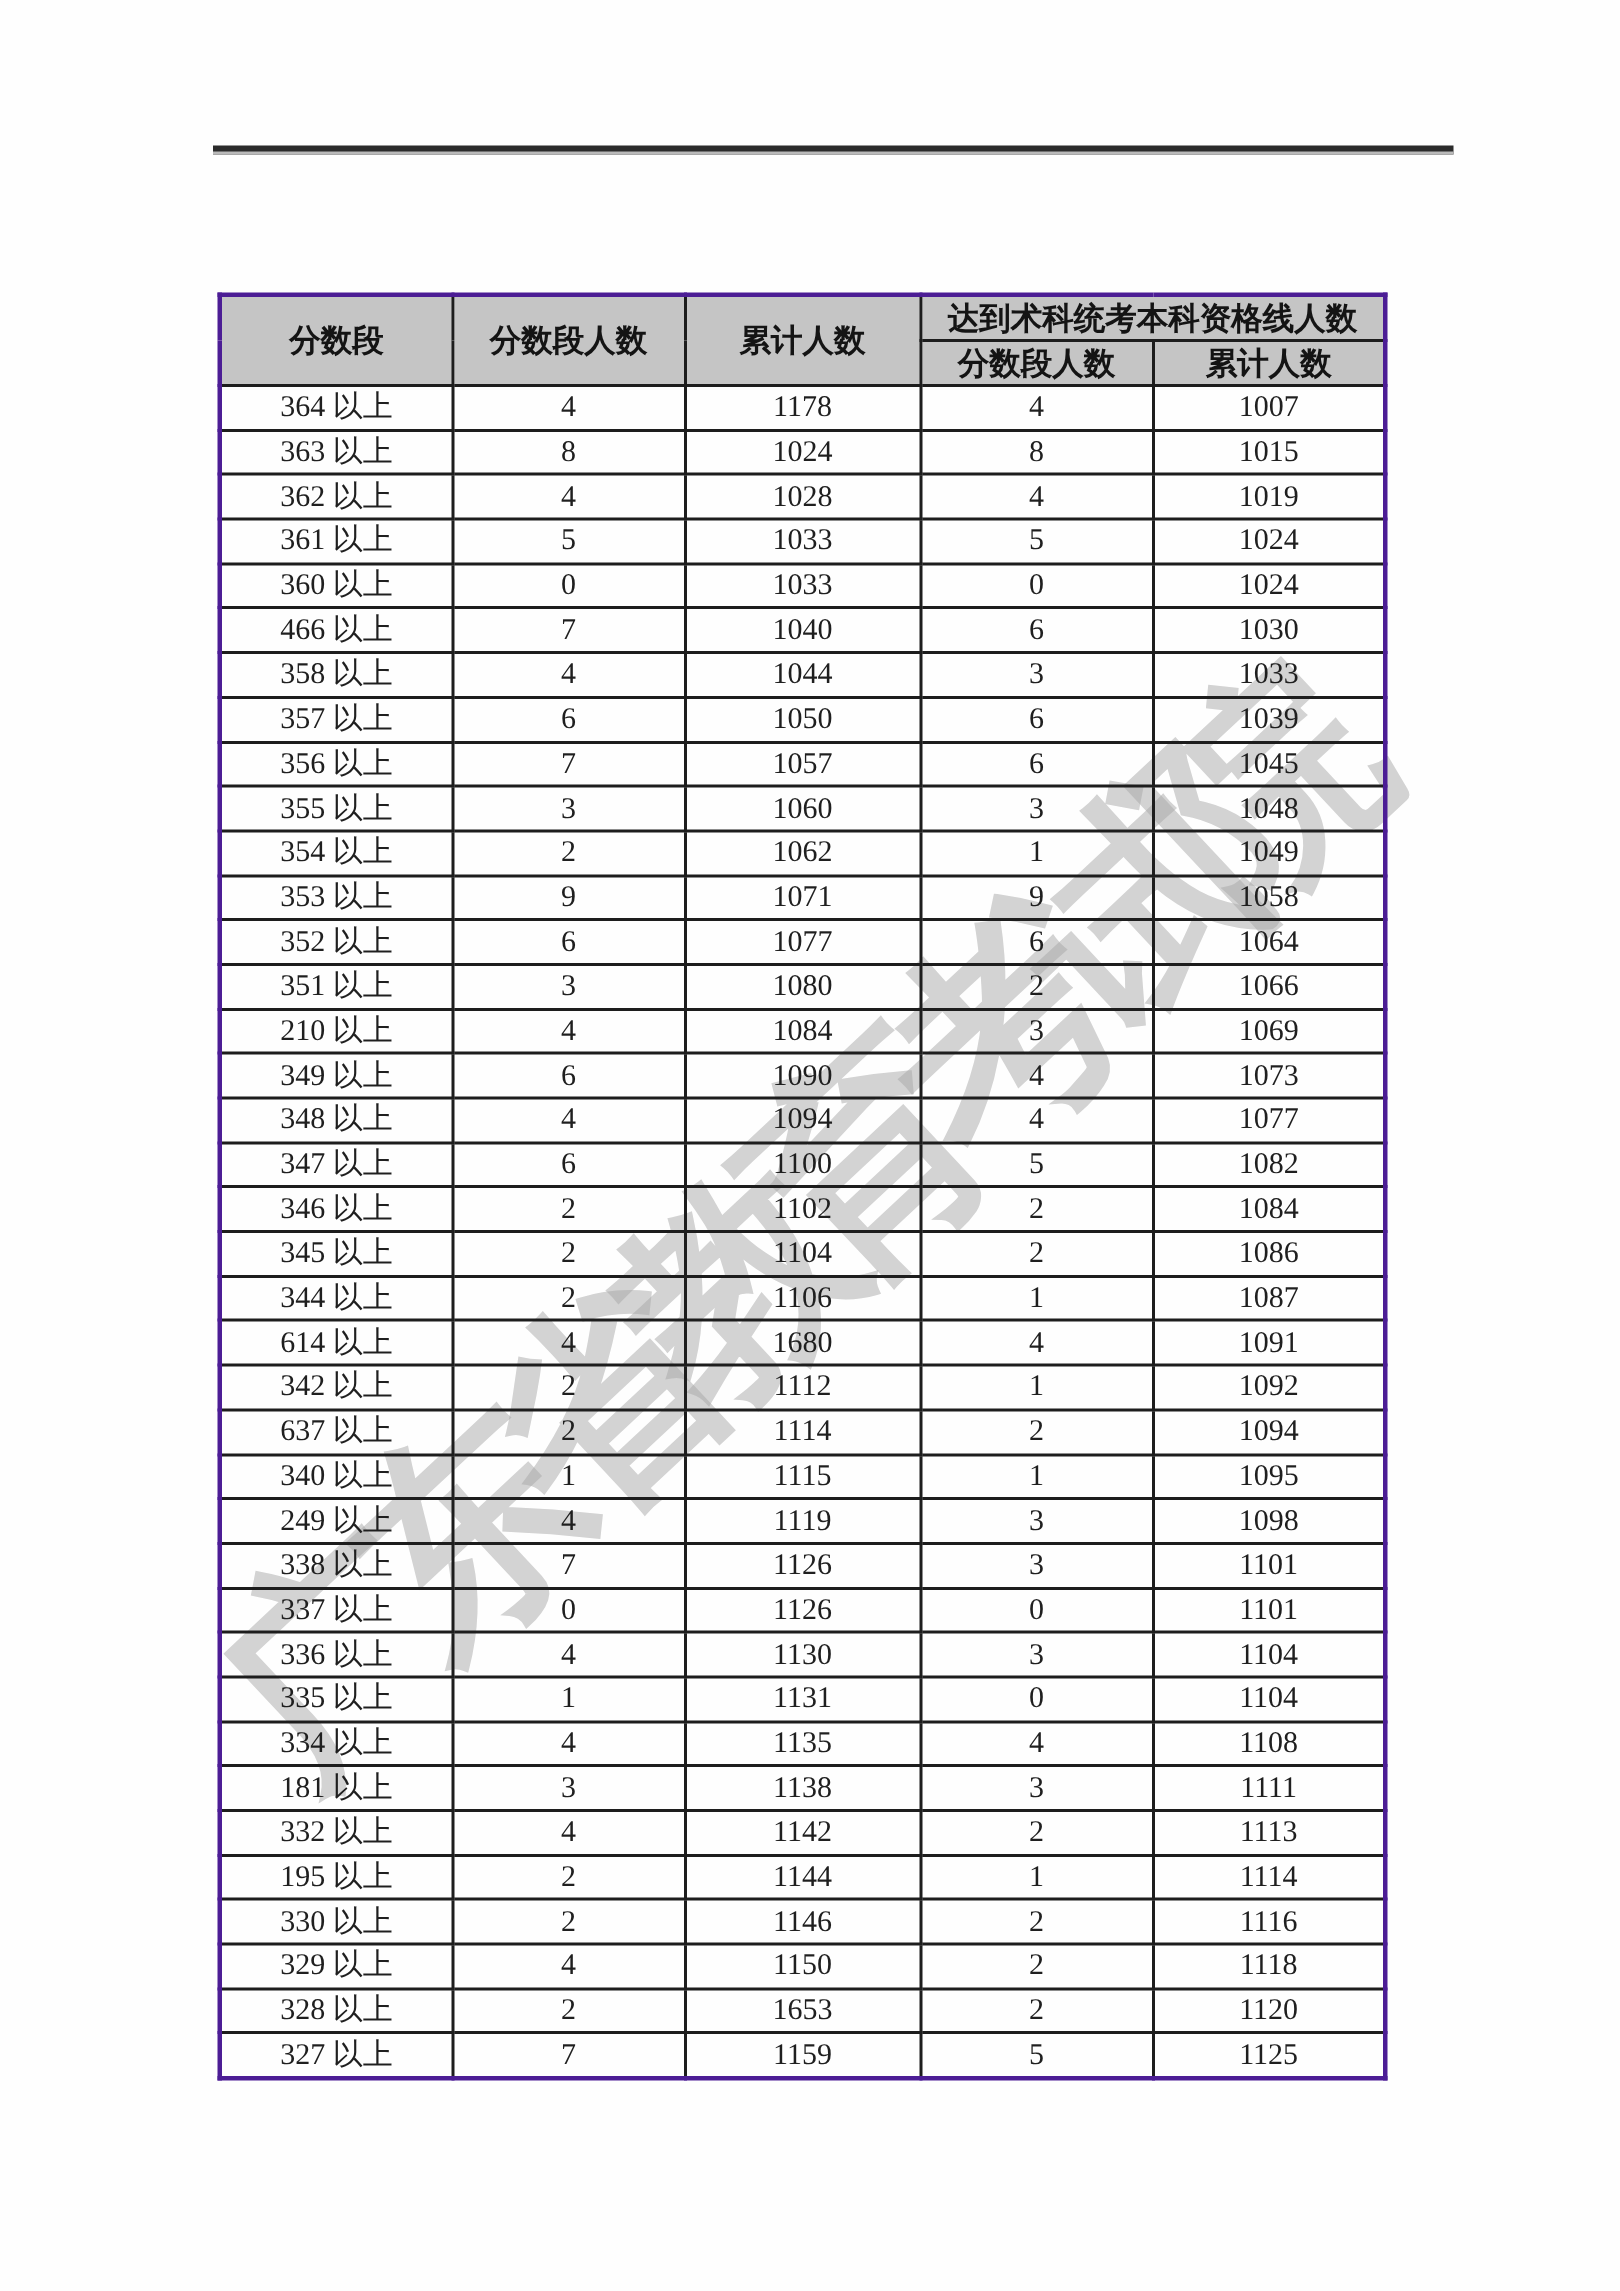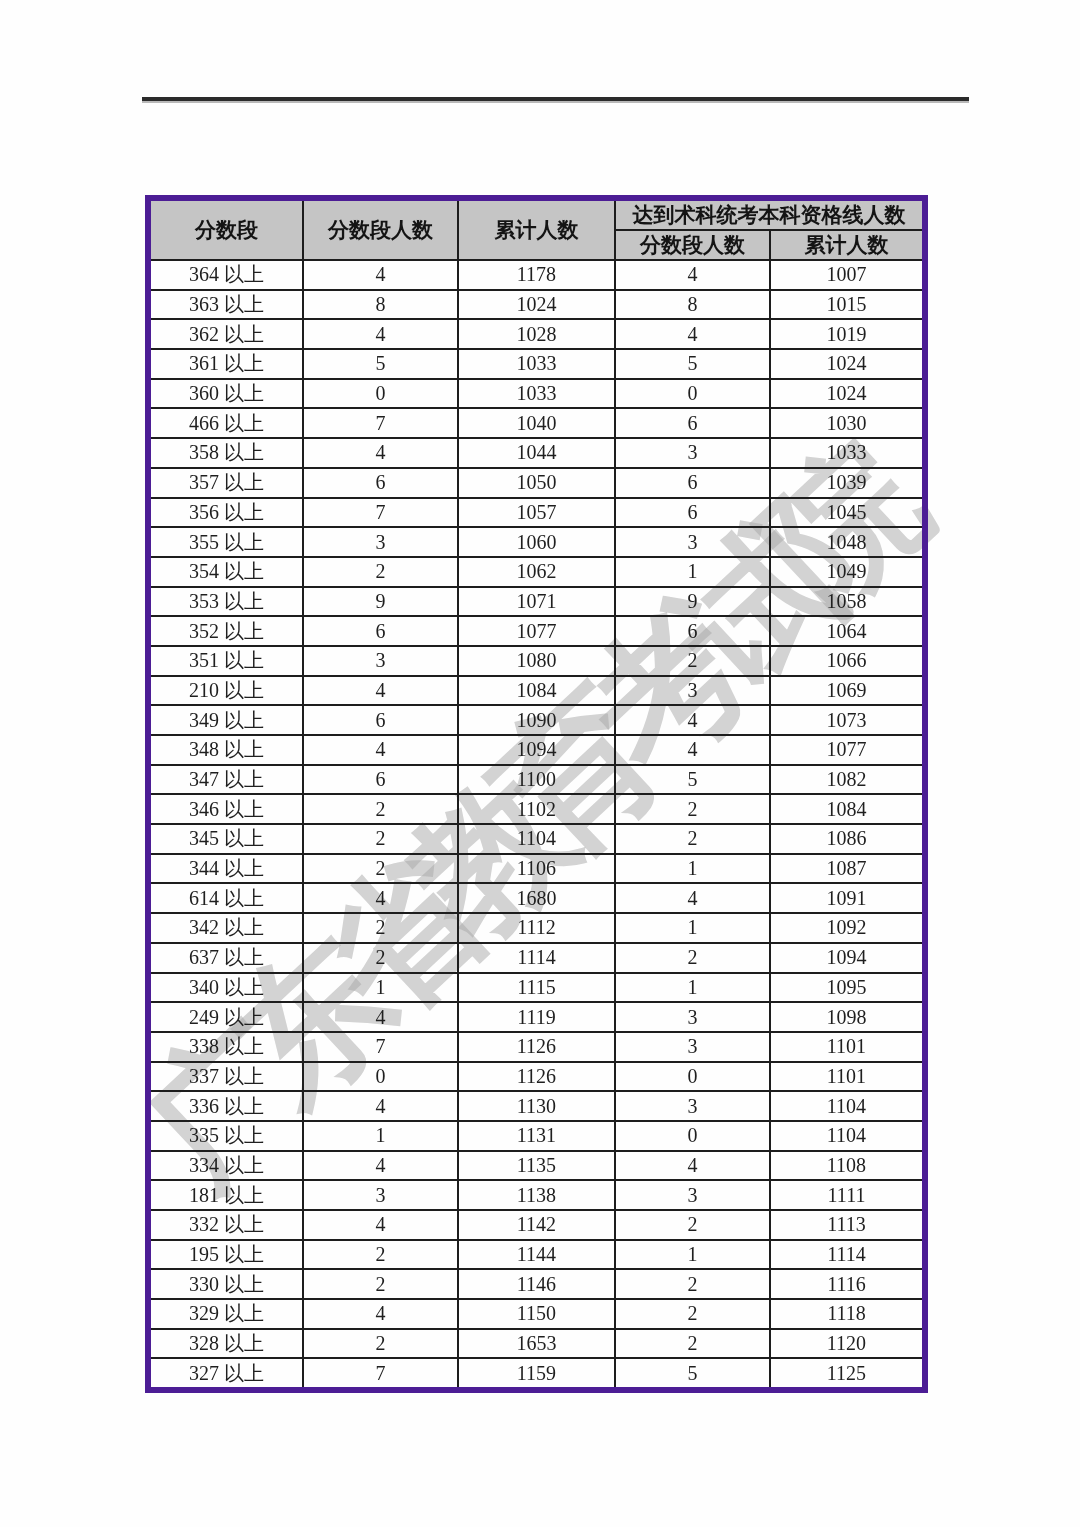--- a/index.html
+++ b/index.html
@@ -42,21 +42,21 @@
   }
   table.score-table {
     position: absolute;
     left: 145px;
     top: 195px;
     width: 777px;
     border-collapse: collapse;
     table-layout: fixed;
     z-index: 2;
     background: transparent;
-    border: 6px solid #4c1d95;
+    border: 3px solid #4c1d95;
   }
   table.score-table th,
   table.score-table td {
     border: 2px solid #1d1d1d;
     text-align: center;
     vertical-align: middle;
     padding: 0;
     overflow: hidden;
   }
   table.score-table th {

